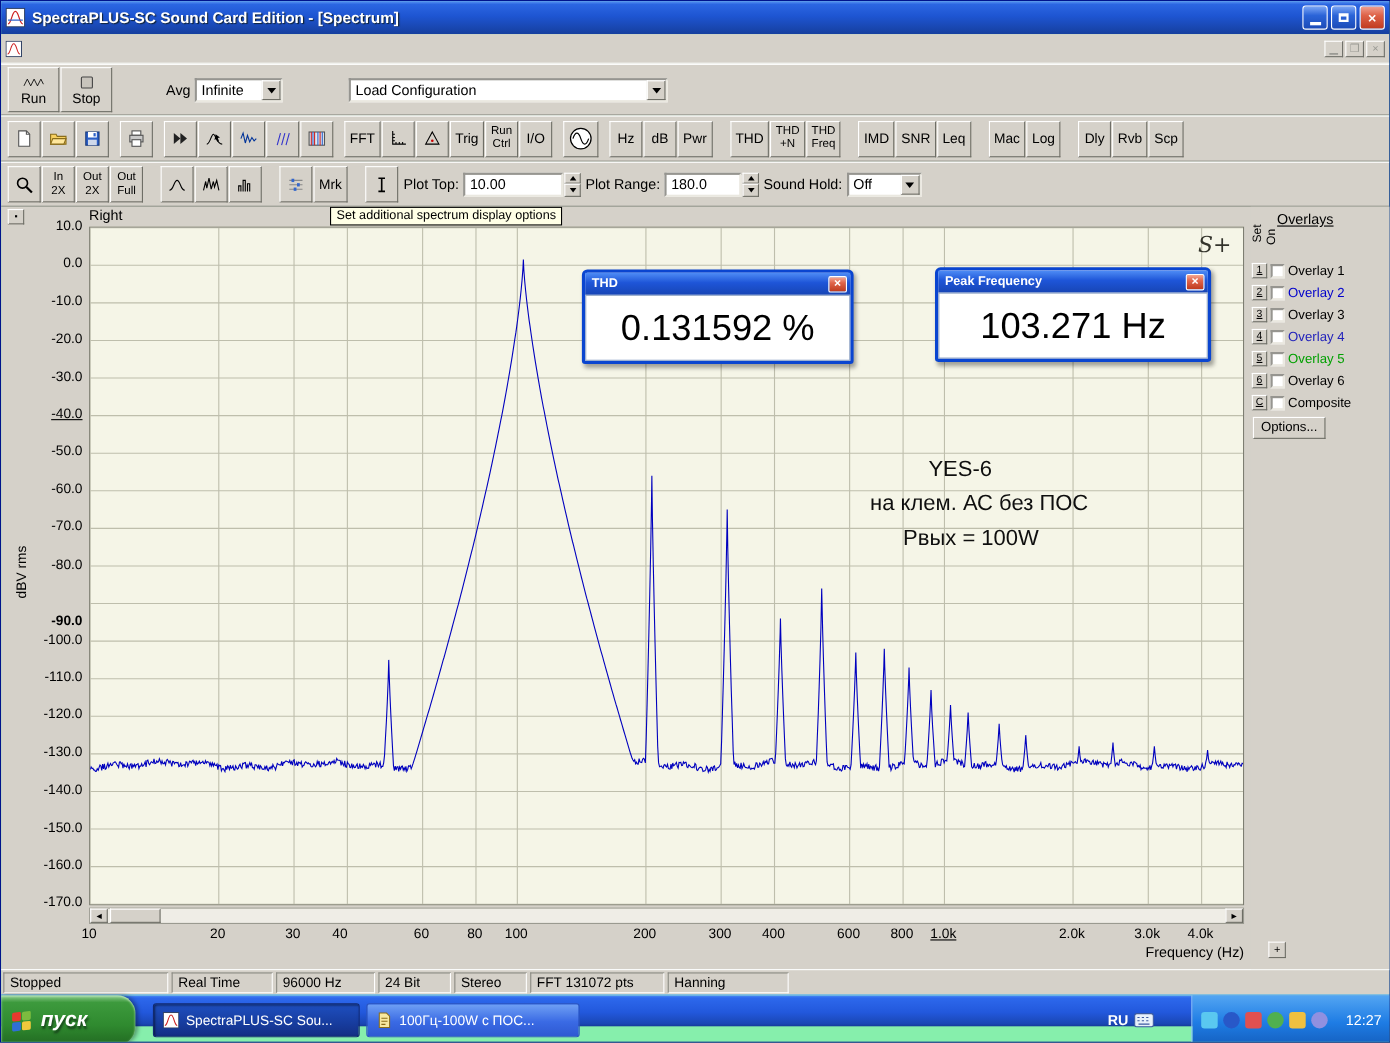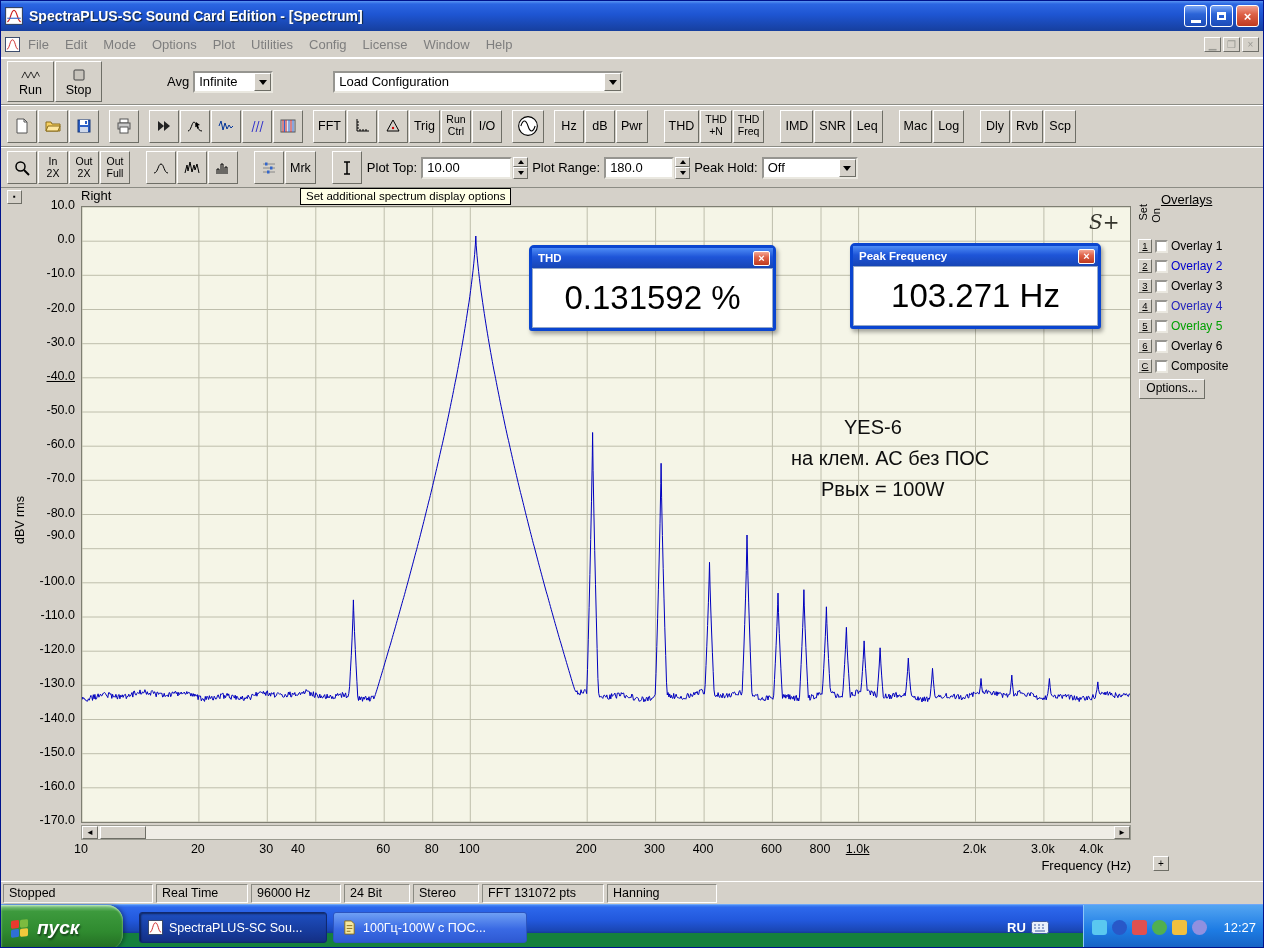--- a/index.html
+++ b/index.html
@@ -1,18 +1,18 @@
 <!DOCTYPE html>
 <html><head>
 <meta charset="utf-8">
 <style>
 *{box-sizing:border-box;margin:0;padding:0}
 html,body{background:#777}
 body{font-family:"Liberation Sans",sans-serif}
-#root{position:relative;width:1264px;height:948px;background:#15803d;overflow:hidden;border:1px solid #00138C}
+#root{position:relative;width:1264px;height:948px;background:#86efac;overflow:hidden;border:1px solid #00138C}
 
 
 .titlebar{position:absolute;top:0;left:0;right:0;height:30px;display:flex;align-items:center;padding:0 4px;
  background:linear-gradient(180deg,#5A96F2 0%,#2B66E2 10%,#1E55D2 45%,#163F9E 100%)}
 .app-icon{width:18px;height:18px;display:inline-block}
 .title-text{color:#fff;font-weight:bold;font-size:14px;text-shadow:1px 1px 1px #123;flex:1;margin-left:6px;white-space:nowrap;overflow:hidden}
 .wb{width:23px;height:22px;margin-left:3px;border:1px solid #fff;border-radius:3px;display:flex;align-items:center;justify-content:center;color:#fff;font-size:13px;font-weight:bold;line-height:1}
 .wb.minb,.wb.maxb{background:linear-gradient(180deg,#7BA6F5,#2B64D8 40%,#1C4BB8)}
 .wb.closeb{background:linear-gradient(180deg,#F0A090,#DE6248 40%,#C03A20)}
 .minglyph{display:block;width:10px;height:3px;background:#fff;margin-top:10px}
@@ -133,53 +133,41 @@
     <span class="wb closeb">×</span>
   </div>
 
   <div class="menubar">
     <span class="app-icon" style="width:15px;height:15px">
       <svg viewBox="0 0 16 16" width="15" height="15">
           <rect x="0.5" y="0.5" width="15" height="15" fill="#fff" stroke="#334466"></rect>
           <path d="M2 13C5 13 5 3 8 3s3 10 6 10" stroke="#CC2222" fill="none"></path>
         </svg>
     </span>
-    <span id="menu-items" style="display:flex">
-        <span class="menu-item">File</span>
-        <span class="menu-item">Edit</span>
-        <span class="menu-item">Mode</span>
-        <span class="menu-item">Options</span>
-        <span class="menu-item">Plot</span>
-        <span class="menu-item">Utilities</span>
-        <span class="menu-item">Config</span>
-        <span class="menu-item">License</span>
-        <span class="menu-item">Window</span>
-        <span class="menu-item">Help</span>
-      </span>
     <span class="mdi-btns">
       <span class="mdi">▁</span>
       <span class="mdi">❒</span>
       <span class="mdi">×</span>
     </span>
   </div>
 
   <div class="tbar" id="tbar1">
     <span class="tbtn bigbtn">
       <svg class="ticon" viewBox="0 0 26 12" width="26" height="13">
           <path d="M1 10L5 2l4 8 4-8 4 8 4-8 3 6" fill="none" stroke="#000"></path>
         </svg>
       <span>Run</span>
     </span>
     <span class="tbtn bigbtn">
       <svg class="ticon" viewBox="0 0 16 16" width="15" height="15">
           <rect x="3" y="3" width="10" height="10" fill="#C8C4BC" stroke="#444" rx="1"></rect>
         </svg>
       <span>Stop</span>
     </span>
-    <span class="lbl" style="margin-left:64px">Avg</span>
+    <span class="lbl" style="margin-left:48px">Avg</span>
     <span class="combo" style="width:80px">
       <span>Infinite</span>
       <span class="arrowbox">
           <span class="tri-down"></span>
         </span>
     </span>
     <span class="combo" style="width:290px;margin-left:60px">
       <span>Load Configuration</span>
       <span class="arrowbox">
           <span class="tri-down"></span>
@@ -344,22 +332,22 @@
         <span>180.0</span>
       </span>
     <span class="spin">
         <span>
           <i class="tri-up-s"></i>
         </span>
         <span>
           <i class="tri-down-s"></i>
         </span>
       </span>
-    <span class="lbl g14">Peak Hold:</span>
-    <span class="combo" style="width:96px">
+    <span class="lbl g14">Sound Hold:</span>
+    <span class="combo" style="width:68px">
       <span>Off</span>
       <span class="arrowbox">
           <span class="tri-down"></span>
         </span>
     </span>
   </div>
 
   <div id="workspace">
     <span id="corner-btn">▪</span>
     <span id="tooltip">Set additional spectrum display options</span>
@@ -436,33 +424,33 @@
   <div class="ylab" style="top: 10px;">10.0</div>
       <div class="ylab" style="top: 44.1667px;">0.0</div>
       <div class="ylab" style="top: 78.3333px;">-10.0</div>
       <div class="ylab" style="top: 112.5px;">-20.0</div>
       <div class="ylab" style="top: 146.667px;">-30.0</div>
       <div class="ylab" style="top: 180.833px; text-decoration: underline;">-40.0</div>
       <div class="ylab" style="top: 215px;">-50.0</div>
       <div class="ylab" style="top: 249.167px;">-60.0</div>
       <div class="ylab" style="top: 283.333px;">-70.0</div>
       <div class="ylab" style="top: 317.5px;">-80.0</div>
-      <div class="ylab" style="top: 340px;">-90.0</div>
+      <div class="ylab" style="top: 369px; font-weight: bold;">-90.0</div>
       <div class="ylab" style="top: 385.833px;">-100.0</div>
       <div class="ylab" style="top: 420px;">-110.0</div>
       <div class="ylab" style="top: 454.167px;">-120.0</div>
       <div class="ylab" style="top: 488.333px;">-130.0</div>
       <div class="ylab" style="top: 522.5px;">-140.0</div>
       <div class="ylab" style="top: 556.667px;">-150.0</div>
       <div class="ylab" style="top: 590.833px;">-160.0</div>
       <div class="ylab" style="top: 625px;">-170.0</div>
       <div class="xlab" style="left: 80px;">10</div>
       <div class="xlab" style="left: 196.889px;">20</div>
       <div class="xlab" style="left: 265.264px;">30</div>
-      <div class="xlab" style="left: 297px;">40</div>
+      <div class="xlab" style="left: 308px;">40</div>
       <div class="xlab" style="left: 382.153px;">60</div>
       <div class="xlab" style="left: 430.666px;">80</div>
       <div class="xlab" style="left: 468.296px;">100</div>
       <div class="xlab" style="left: 585.185px;">200</div>
       <div class="xlab" style="left: 653.561px;">300</div>
       <div class="xlab" style="left: 702.074px;">400</div>
       <div class="xlab" style="left: 770.45px;">600</div>
       <div class="xlab" style="left: 818.963px;">800</div>
       <div class="xlab" style="left: 856.593px; text-decoration: underline;">1.0k</div>
       <div class="xlab" style="left: 973.481px;">2.0k</div>

